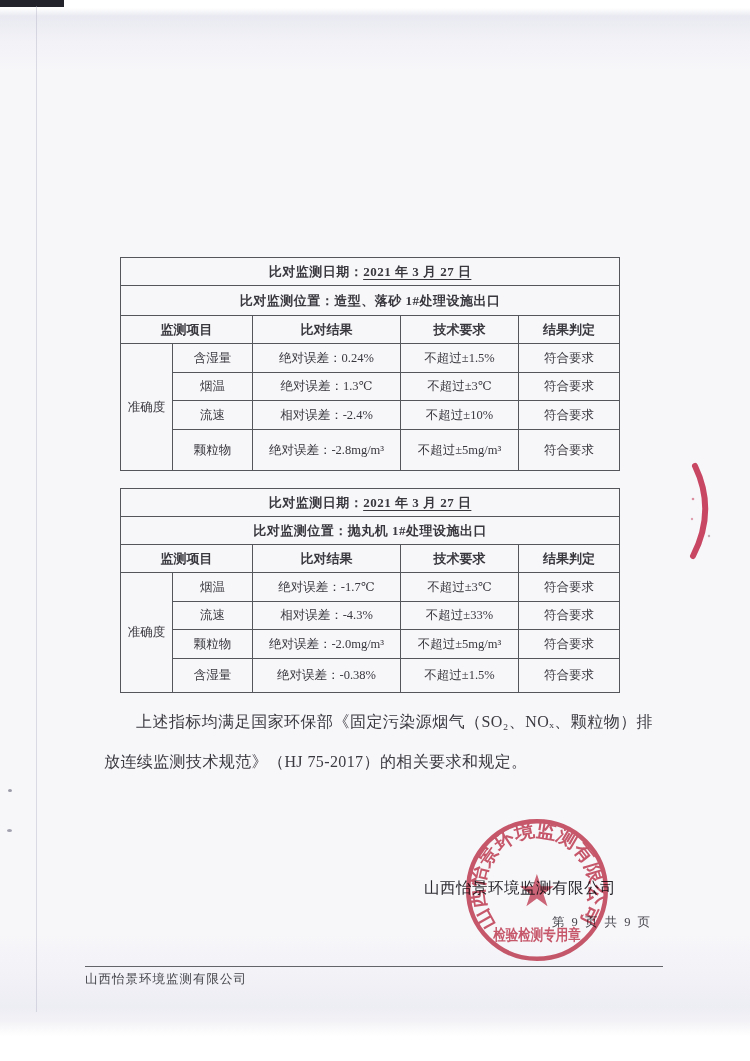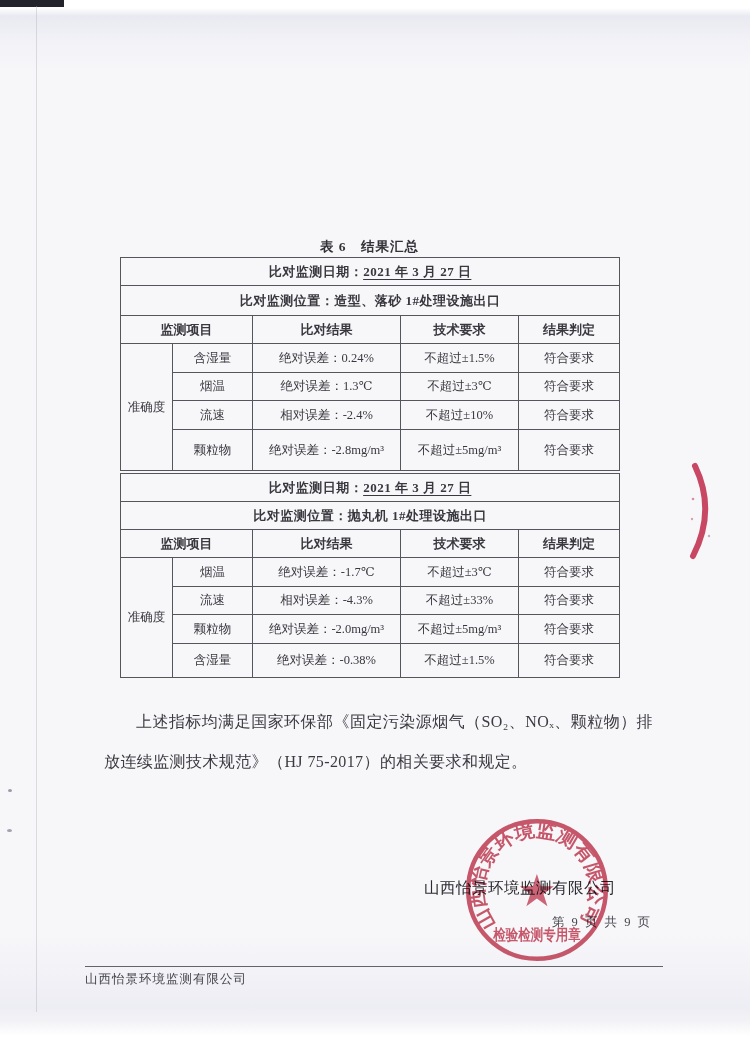--- a/index.html
+++ b/index.html
@@ -26,21 +26,21 @@
   .intro{
     position:absolute;left:104px;top:120px;width:547px;
     font-size:15.5px;line-height:29px;text-align:justify;text-indent:2em;
     color:#3a3a40;letter-spacing:.4px;
   }
   .table-caption{
     position:absolute;left:120px;top:238px;width:499px;text-align:center;
     font-size:13.5px;font-weight:bold;color:#323237;letter-spacing:1px;
   }
   .tables-wrap{position:absolute;left:120px;top:257px;width:499px;}
-  table{border-collapse:collapse;width:499px;table-layout:fixed;margin:0 0 2px 0;}
+  table{border-collapse:collapse;width:499px;table-layout:fixed;margin:0 0 17px 0;}
   td,th{
     border:1px solid #55555c;text-align:center;vertical-align:middle;
     font-size:12.5px;color:#38383e;padding:0 2px;overflow:hidden;white-space:nowrap;
   }
   th{font-weight:bold;font-size:13px;}
   td.lblrow{font-weight:bold;font-size:13px;letter-spacing:.5px;}
   .u{ text-decoration:underline; text-underline-offset:3px;}
   .conclusion{
     position:absolute;left:104px;top:702px;width:549px;
     font-size:16px;line-height:40px;text-align:justify;text-indent:2em;
@@ -69,21 +69,20 @@
 
 <div class="page">
 
   <div class="corner-mark"></div>
   <div class="fold-line"></div>
   <div class="speck" style="left:8px;top:789px;width:4px;height:3px;background:#9b9ba8;"></div>
   <div class="speck" style="left:7px;top:829px;width:5px;height:3px;background:#a2a2b0;"></div>
 
 
 
-  <div class="table-caption">表 6　结果汇总</div>
 
   <div class="tables-wrap">
 
     <table>
       <colgroup>
           <col style="width:52px">
           <col style="width:80px">
           <col style="width:148px">
           <col style="width:118px">
           <col style="width:101px">

